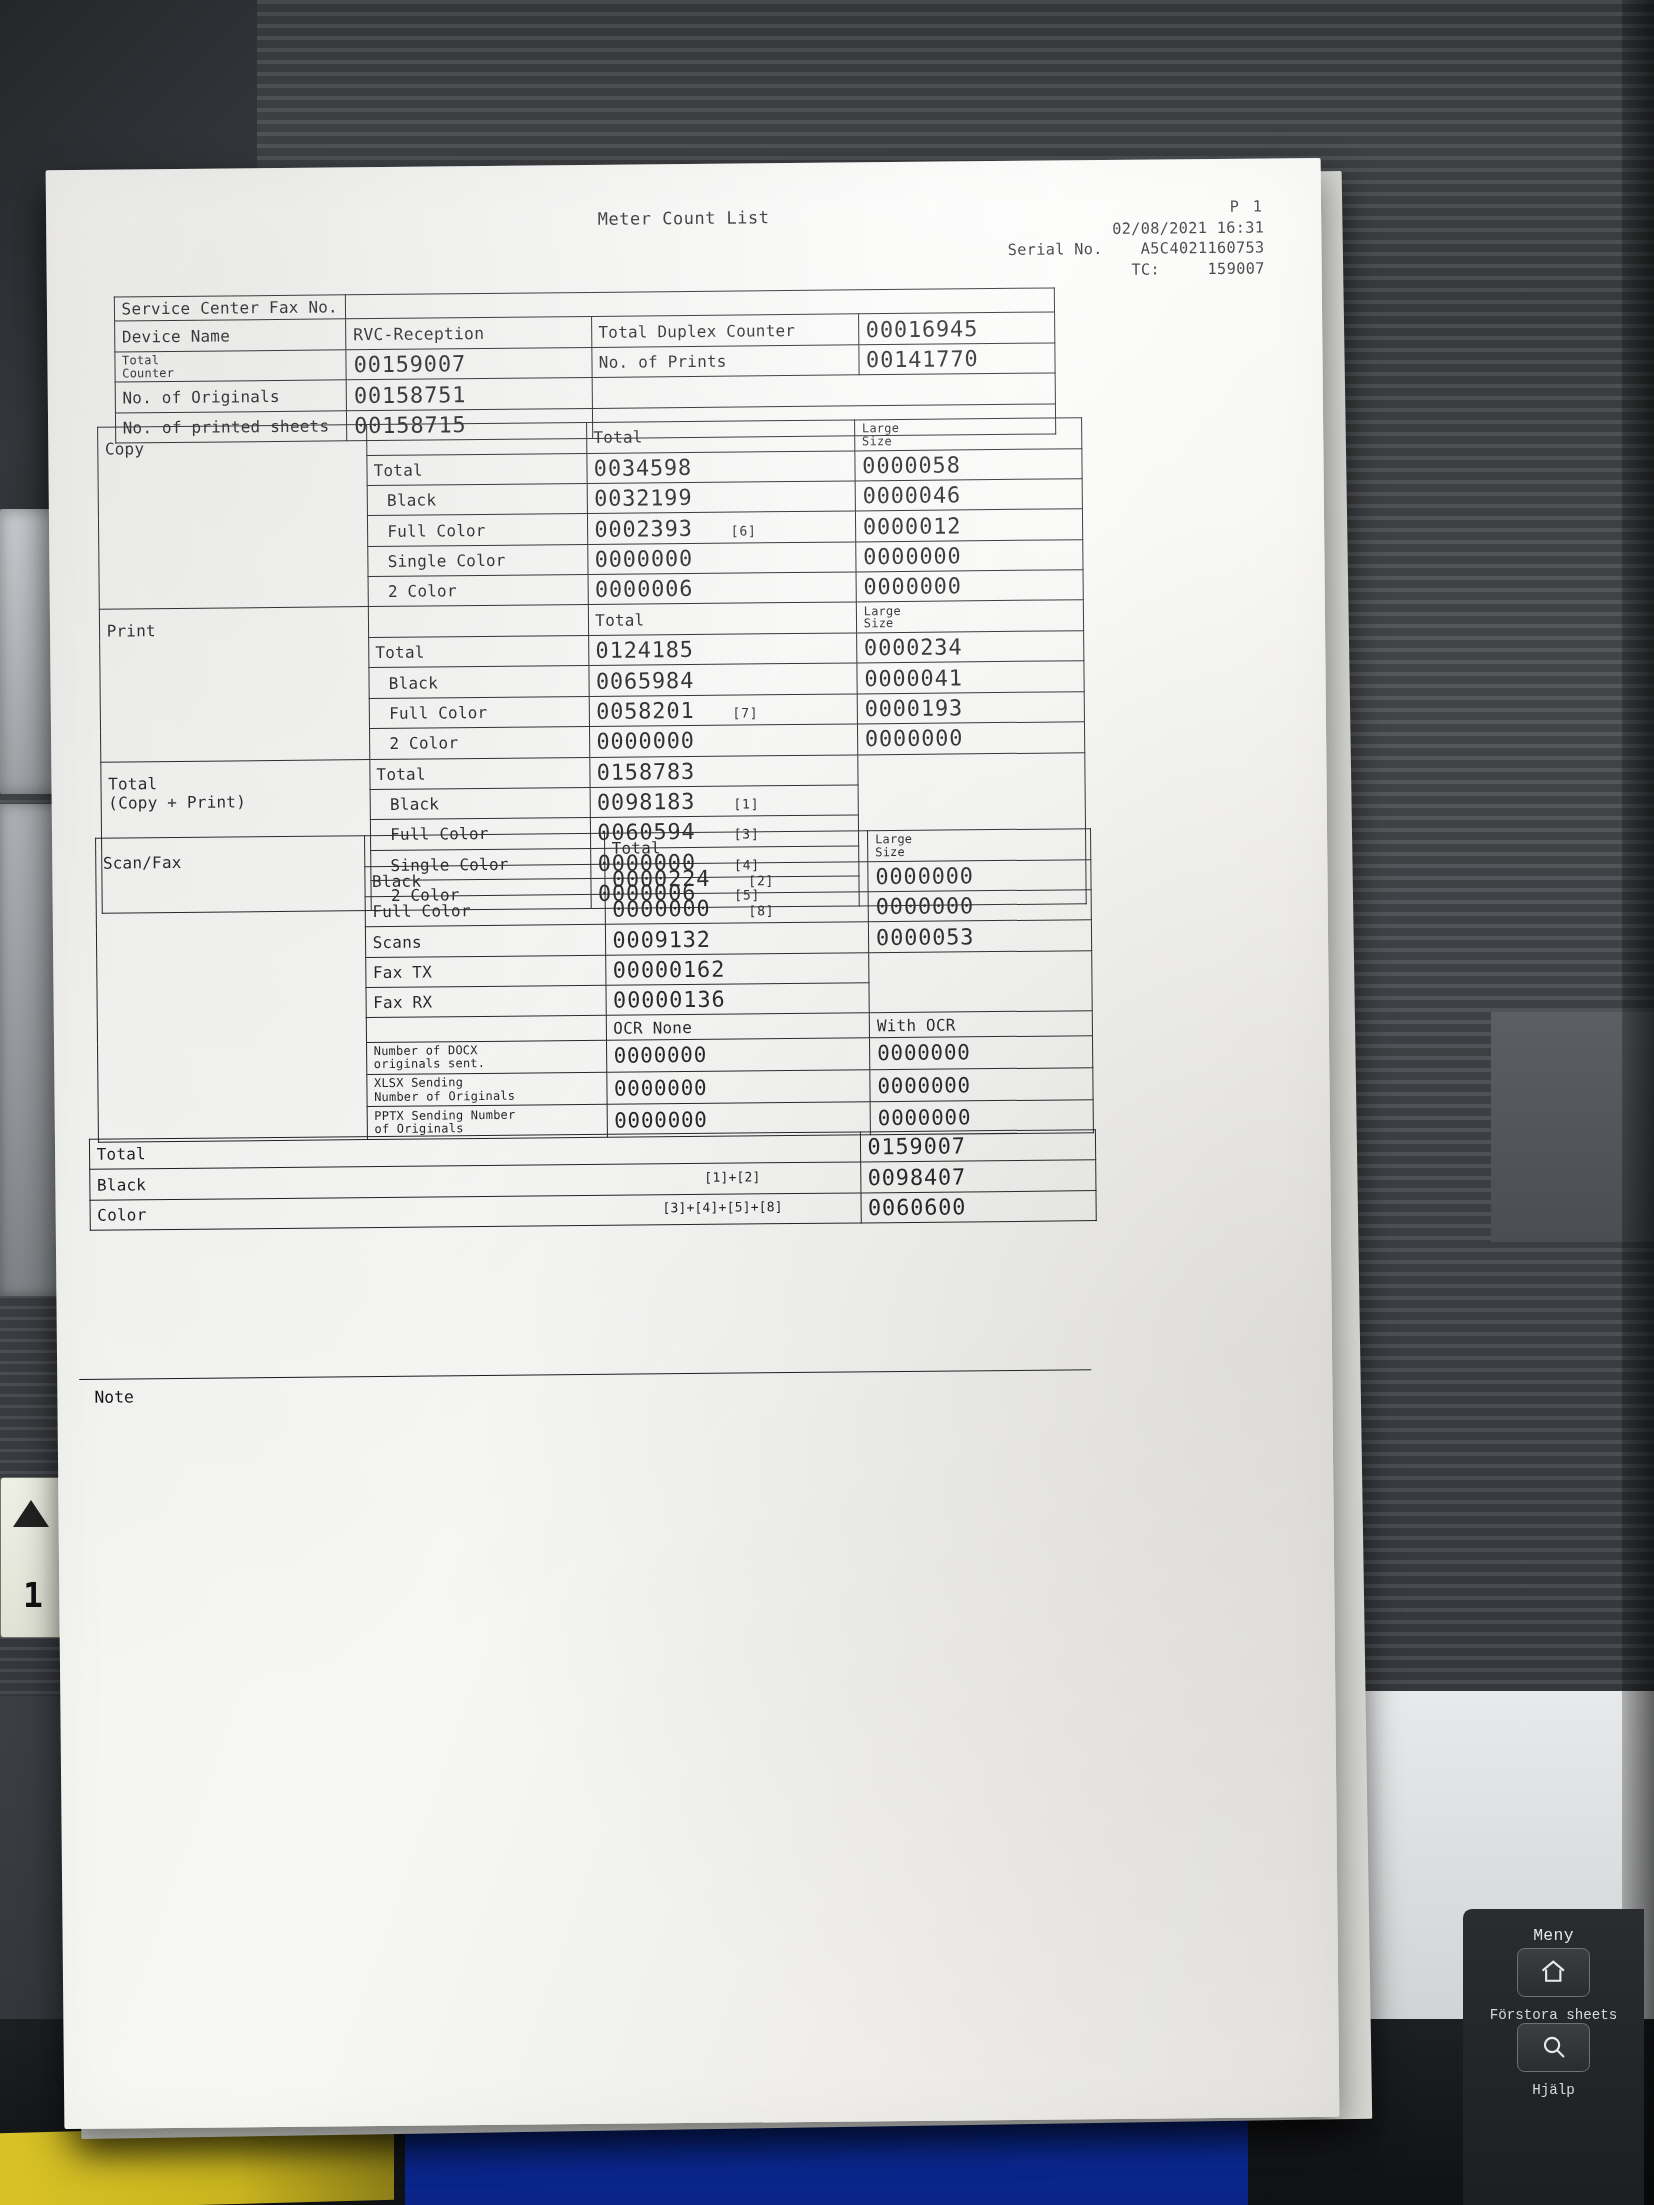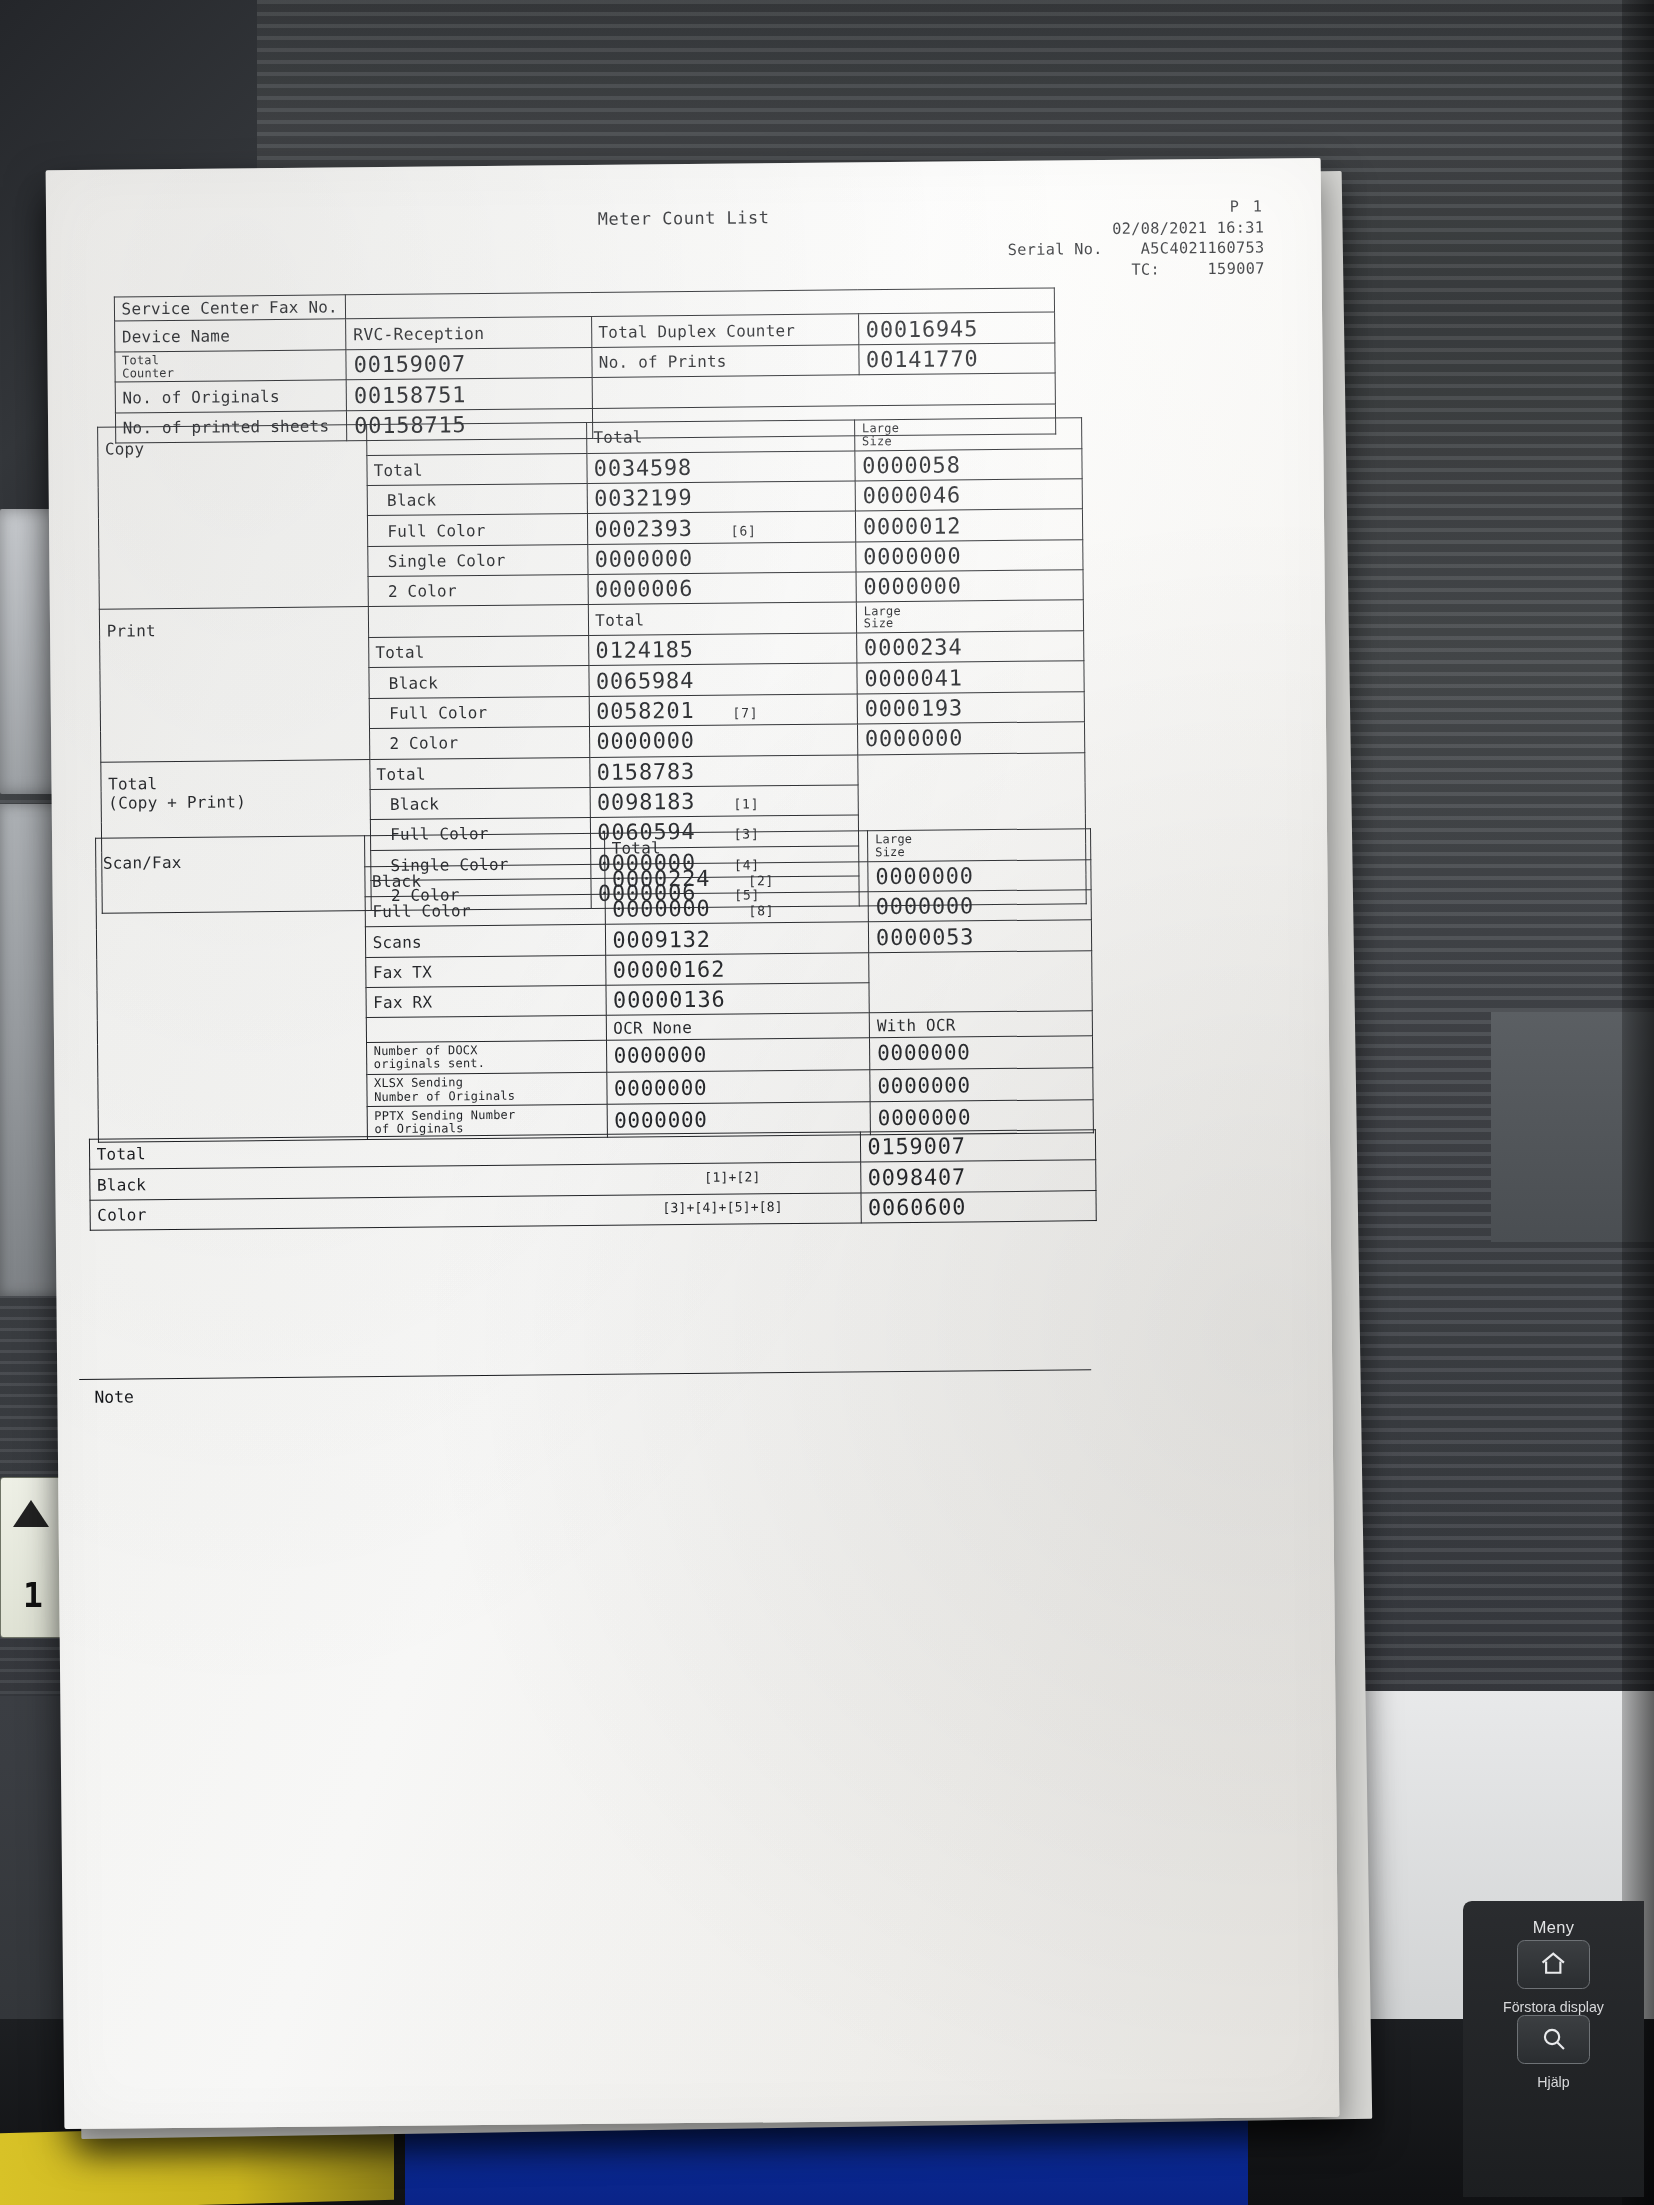--- a/index.html
+++ b/index.html
@@ -114,27 +114,27 @@
   .right-gray-block {
     position: absolute;
     right: 0; top: 1012px; width: 164px; height: 230px;
     background: linear-gradient(180deg,#5b5f63,#4a4e52);
   }
 
   
   .control-panel {
     position: absolute;
     right: 11px;
-    bottom: 8px;
+    bottom: 0px;
     width: 181px;
     height: 285px;
     background: linear-gradient(180deg,#2a2c2f,#1c1e20);
     border-radius: 8.8px 0 0 0;
     color: #e9eaec;
-    font-family: Liberation Sans, sans-serif;
+    font-family: Liberation Mono, monospace;
     padding-top: 11px;
   }
   .cp-label {
     text-align: center;
     font-size: 16.4px;
     letter-spacing: 0.3px;
     margin: 5.5px 0 3.3px;
     color: #e3e4e6;
   }
   .cp-btn {
@@ -291,21 +291,21 @@
   <div class="cp-btn">
     <span>
       <svg viewBox="0 0 24 24" fill="none" stroke="#e9eaec" stroke-width="1.8">
         <path d="M3 11.5 12 4l9 7.5"></path>
           <path d="M6 10.5V20h12v-9.5"></path>
       </svg>
     </span>
   </div>
   <div class="cp-sub">
     <span>Förstora
-display</span>
+sheets</span>
   </div>
   <div class="cp-btn">
     <span>
       <svg viewBox="0 0 24 24" fill="none" stroke="#e9eaec" stroke-width="1.8">
         <circle cx="11" cy="11" r="6"></circle>
           <path d="M15.5 15.5 21 21"></path>
       </svg>
     </span>
   </div>
   <div class="cp-sub">Hjälp</div>

